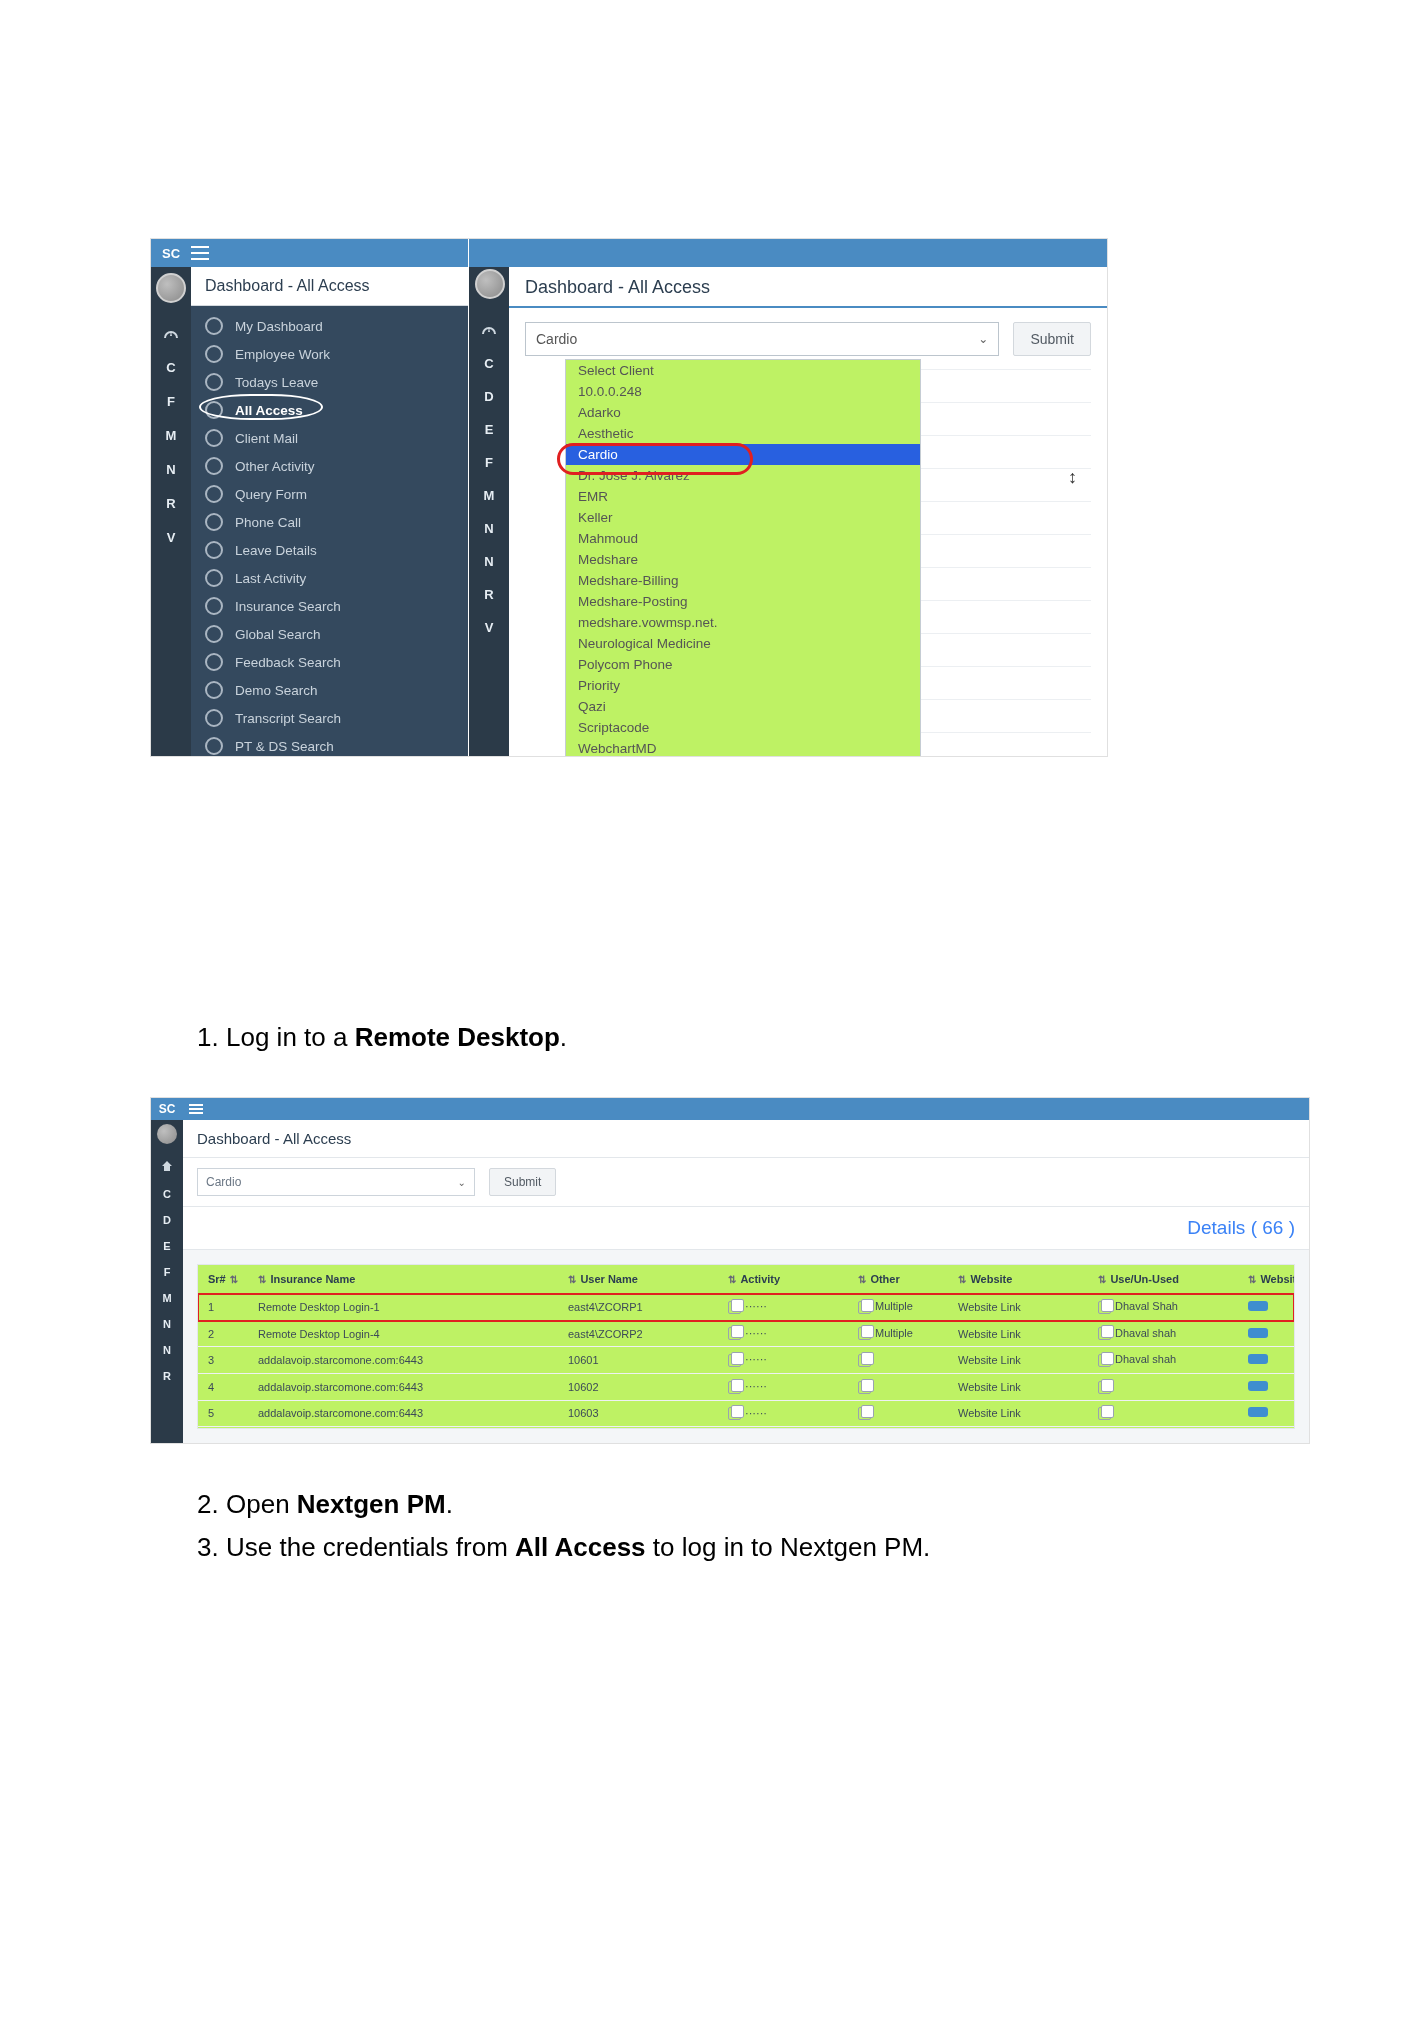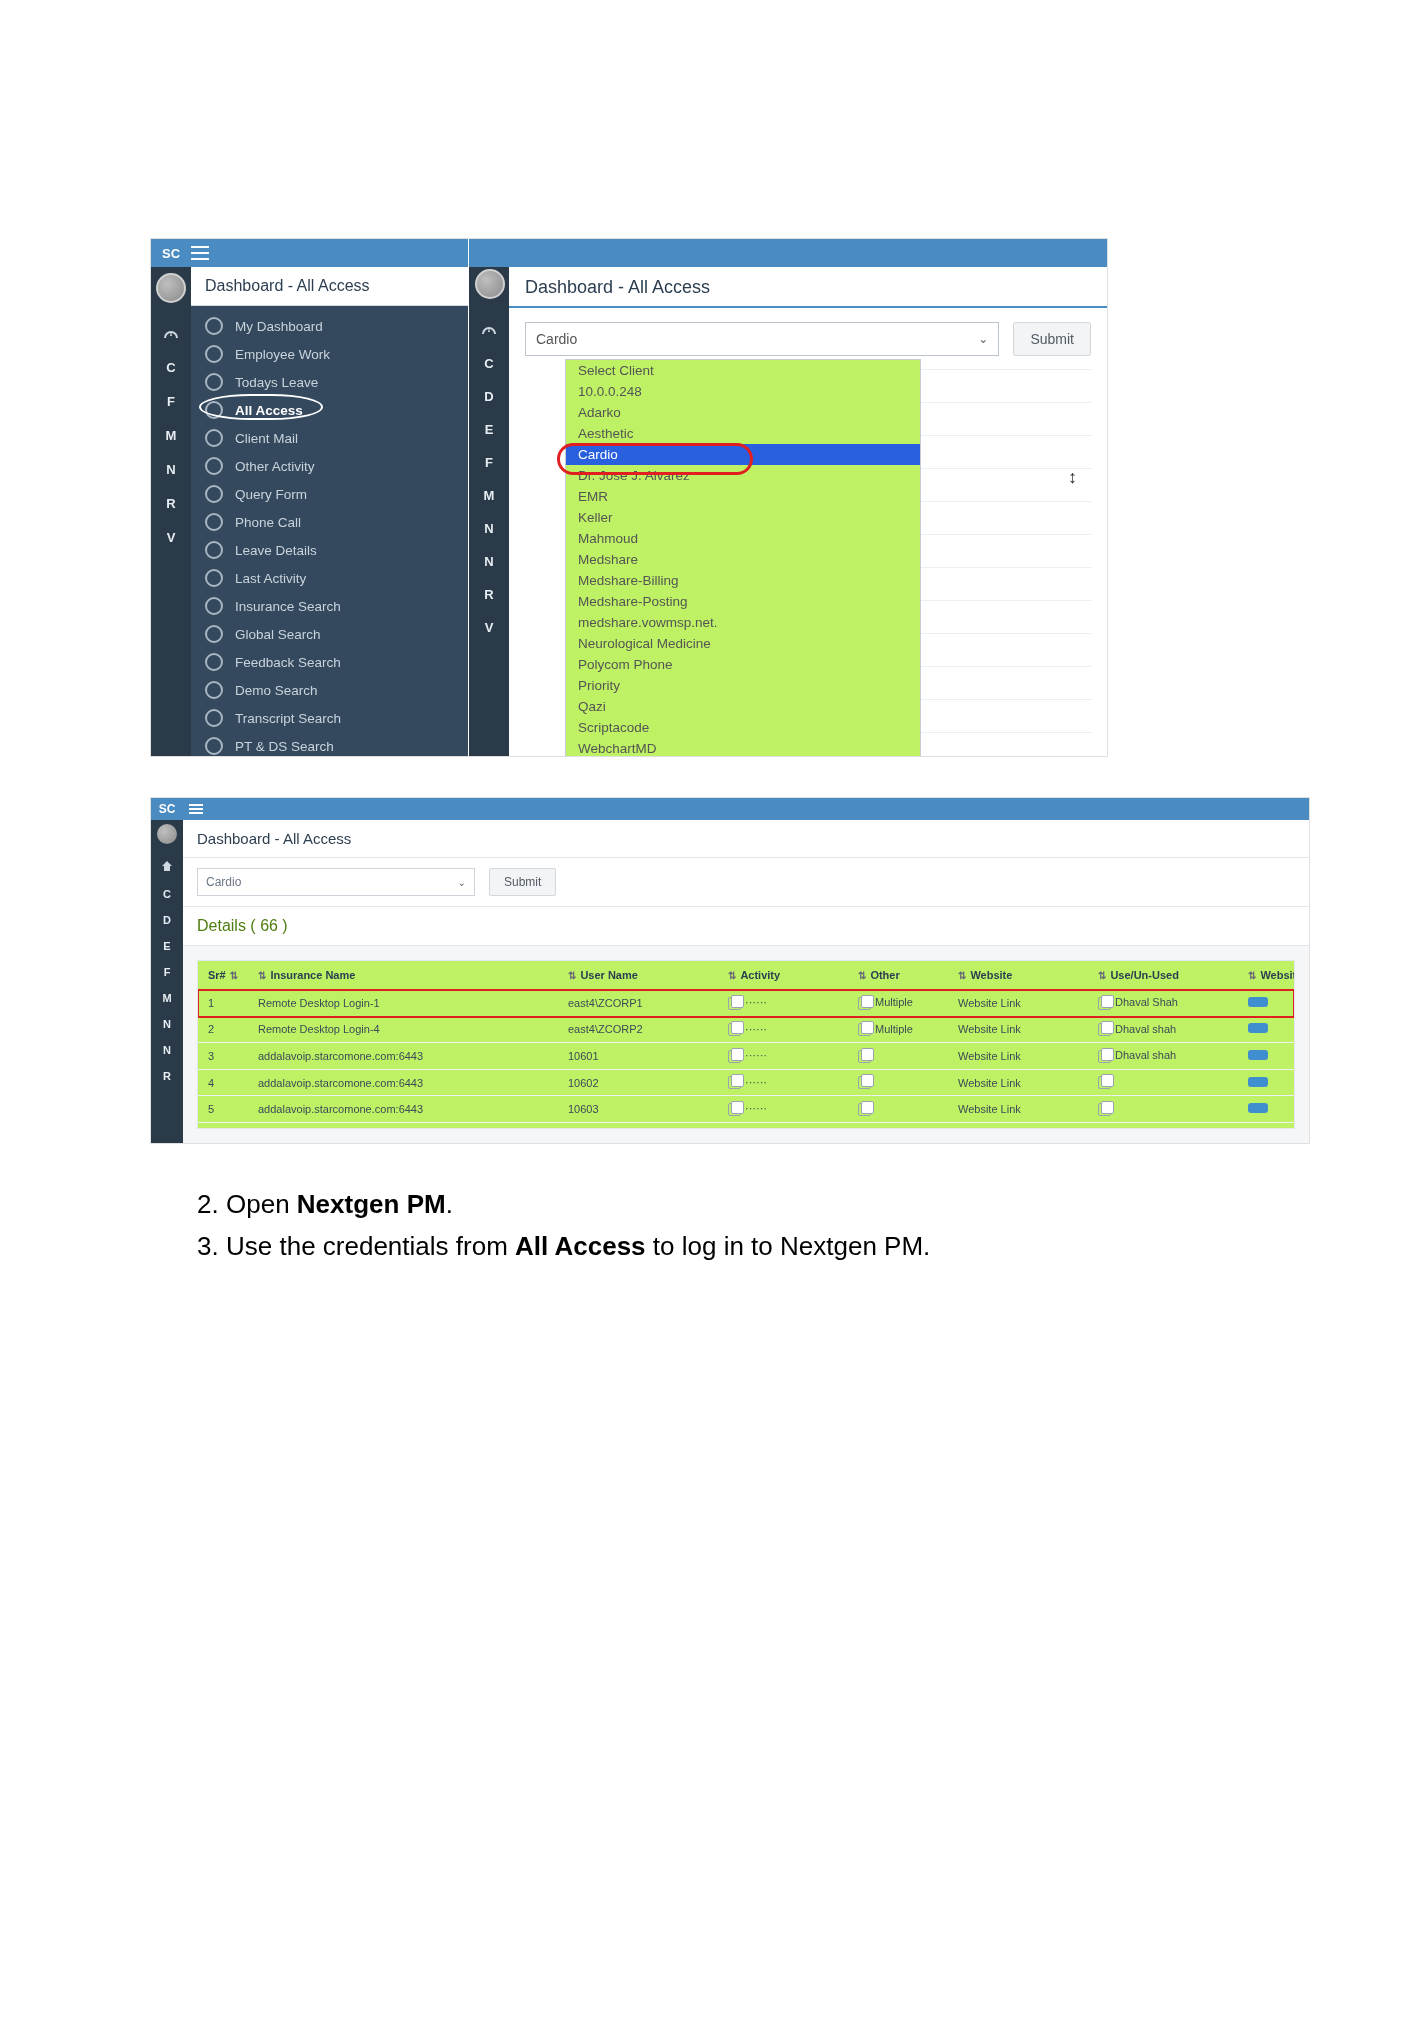--- a/index.html
+++ b/index.html
@@ -170,21 +170,21 @@
   }
   .filterRow .sel2{
     width:260px;height:26px;border:1px solid #cdd4db;background:#fff;color:#6b7785;font-size:12px;
     display:flex;align-items:center;justify-content:space-between;padding:0 8px;
   }
   .btn2{
     height:26px;padding:0 14px;background:#f2f4f6;border:1px solid #d3d8dd;color:#525a63;font-size:12px;
     display:flex;align-items:center;border-radius:2px;
   }
   .detailsBar{
-    background:#fff;border-bottom:1px solid #e3e7eb;padding:10px 14px;font-size:16px;color:#4d7c0f;
+    background:#fff;border-bottom:1px solid #e3e7eb;padding:10px 14px;font-size:19px;color:#3b82f6;text-align:right;
   }
   .tblWrap{background:#bef264;margin:14px;border:1px solid #e3e7eb;overflow:hidden;}
   .thead,.trow{display:grid;grid-template-columns:50px 310px 160px 130px 100px 140px 150px 110px;align-items:center;}
   .thead{font-size:11px;font-weight:700;color:#2c3e50;padding:8px 10px;border-bottom:1px solid #e3e7eb;}
   .thead .th{display:flex;align-items:center;gap:4px;}
   .sortIco{font-size:10px;color:#667;}
   .trow{font-size:11px;color:#3c4a58;padding:6px 10px;border-bottom:1px solid #eef1f4;}
   .trow.hl{outline:2px solid var(--hl);outline-offset:-1px;}
   .copyIco{display:inline-block;width:11px;height:11px;border:1px solid #9aa4af;border-radius:2px;position:relative;margin-right:4px;vertical-align:middle;}
   .copyIco:after{content:"";position:absolute;left:2px;top:-3px;width:11px;height:11px;border:1px solid #9aa4af;border-radius:2px;background:#fff;}
@@ -381,20 +381,25 @@
             <div class="tr">
                 <span class="n">8</span>
                 <span>AIM (Amerigroup/ Carefirst sometime)</span>
               </div>
           </div>
         </div>
       </div>
     </div>
   </div>
 
+  <div class="instr step1">
+    <ol start="1">
+      <li><span>Log in to a </span><strong>Remote Desktop</strong><span>.</span></li>
+    </ol>
+  </div>
 
   <div class="shot shot2 s2">
     <div class="topbar2">
       <div class="logo2">SC</div>
       <div class="hamburger2">
           <span></span>
           <span></span>
           <span></span>
         </div>
     </div>

